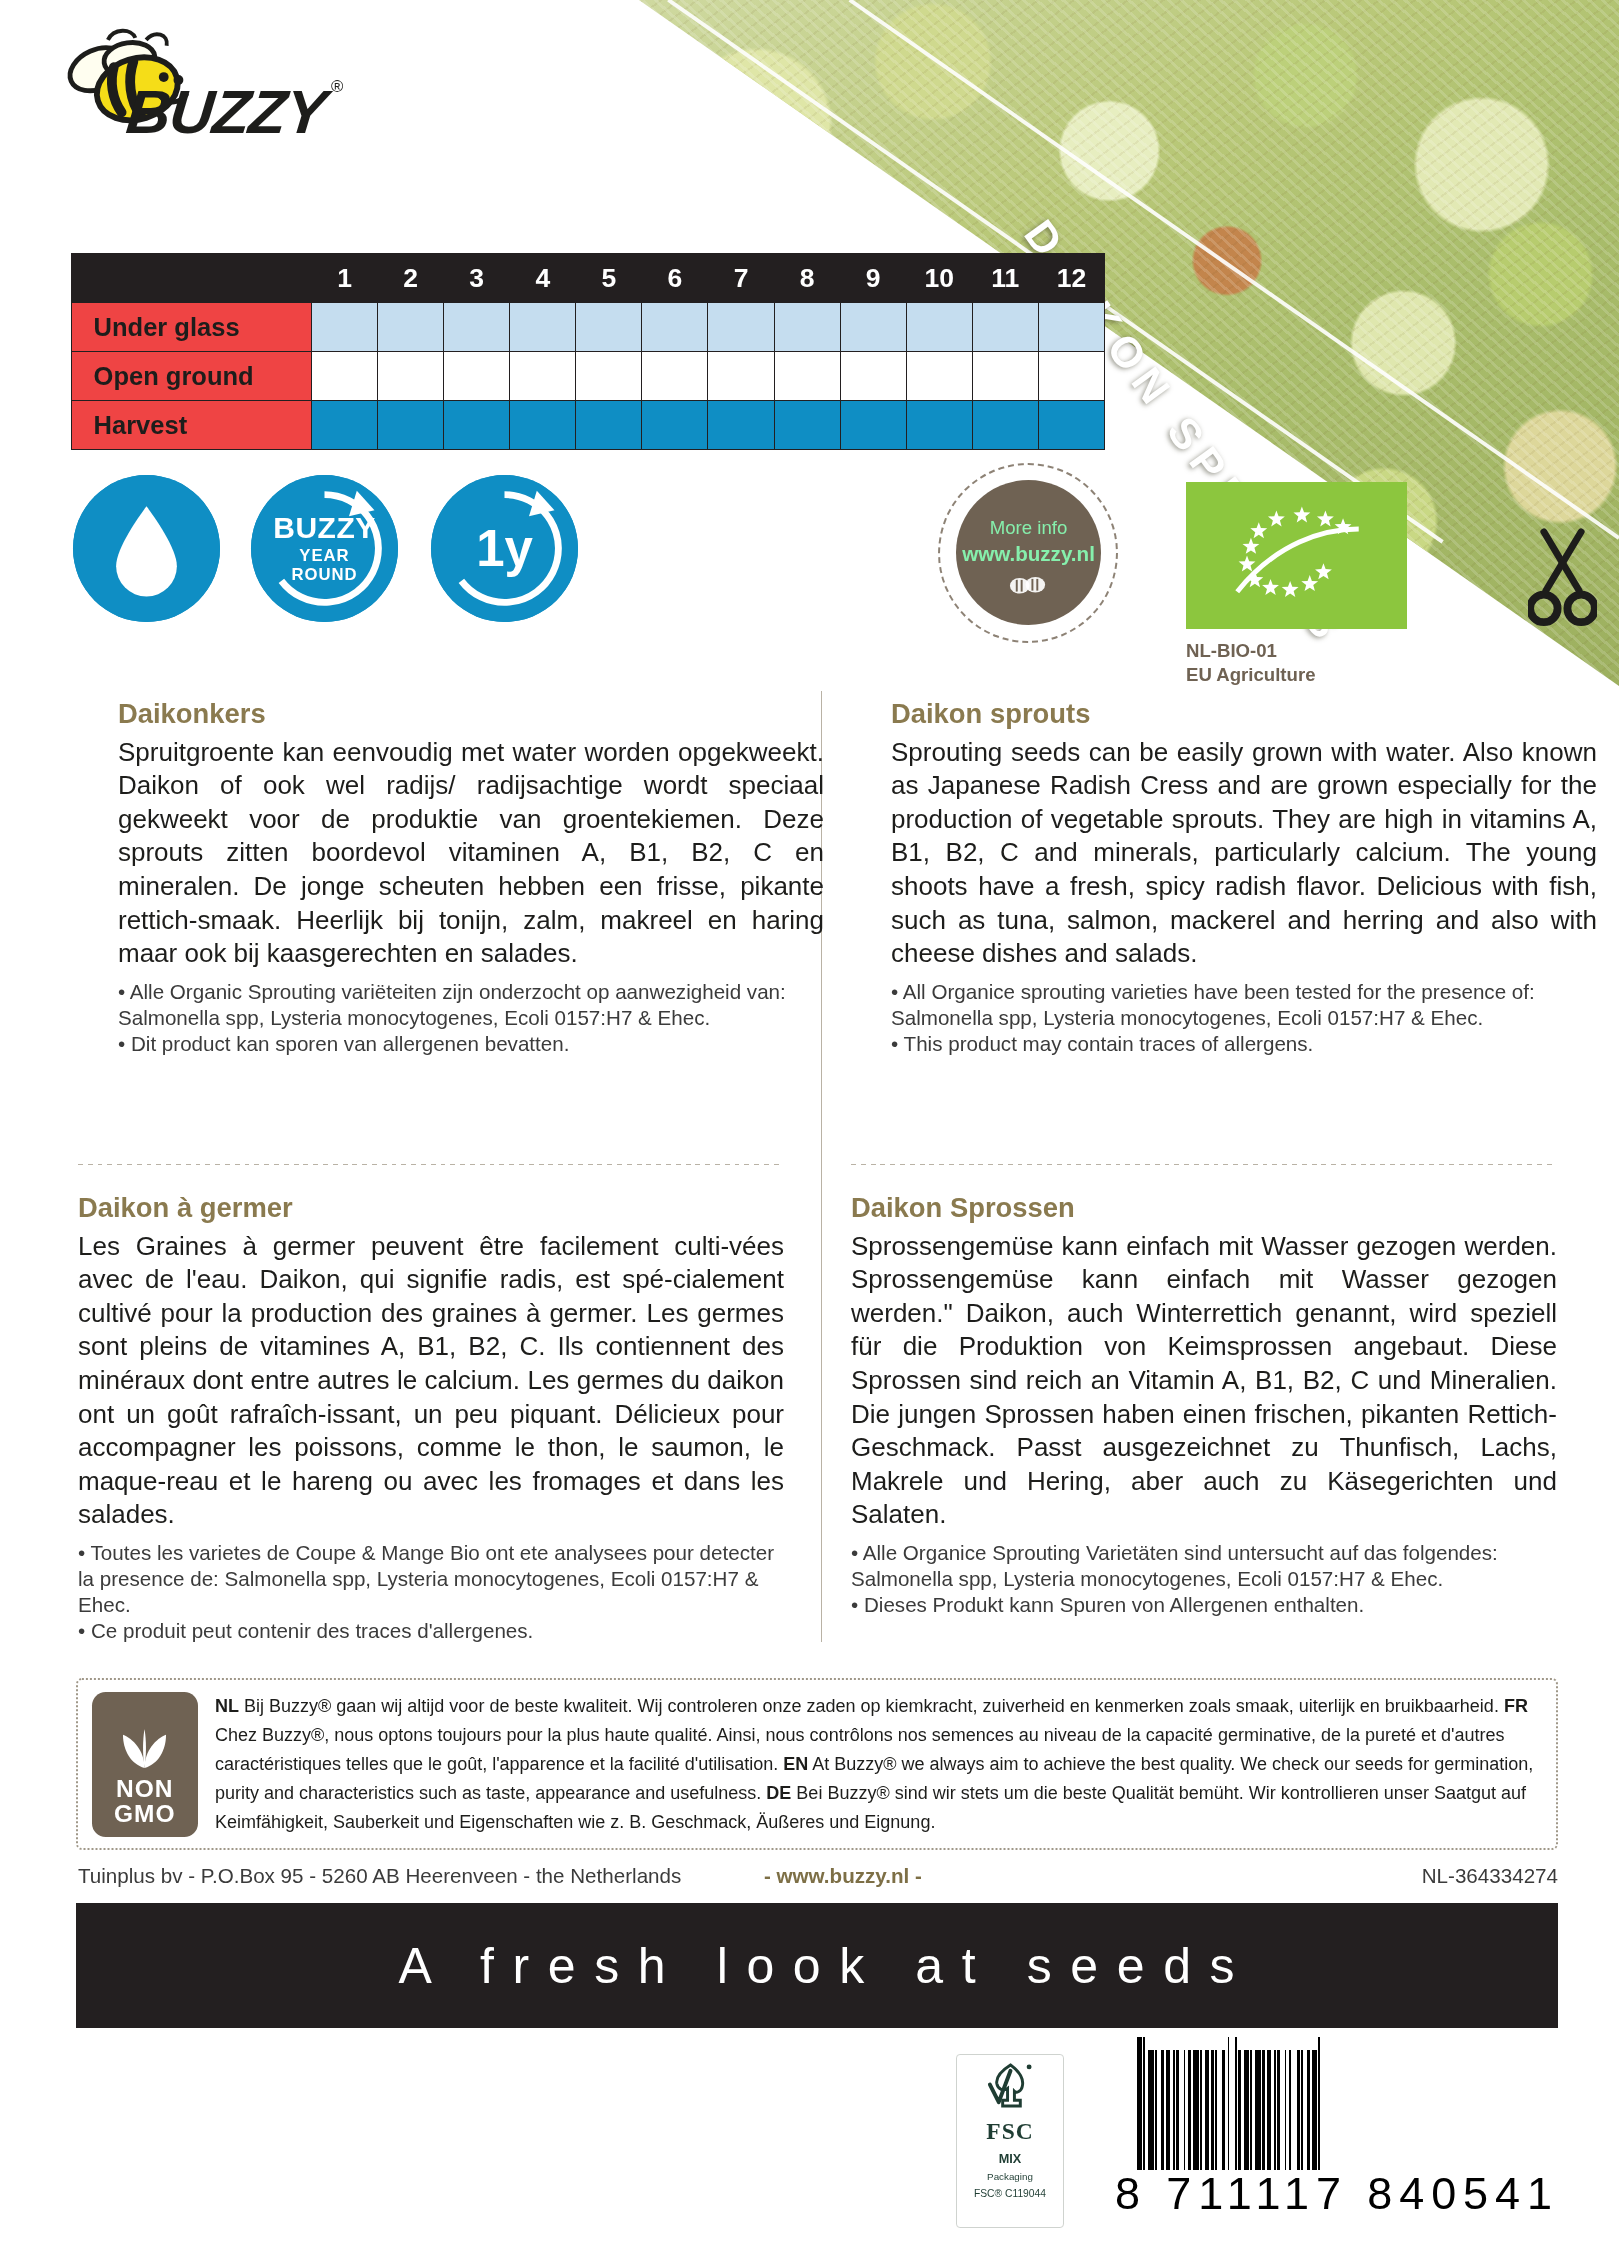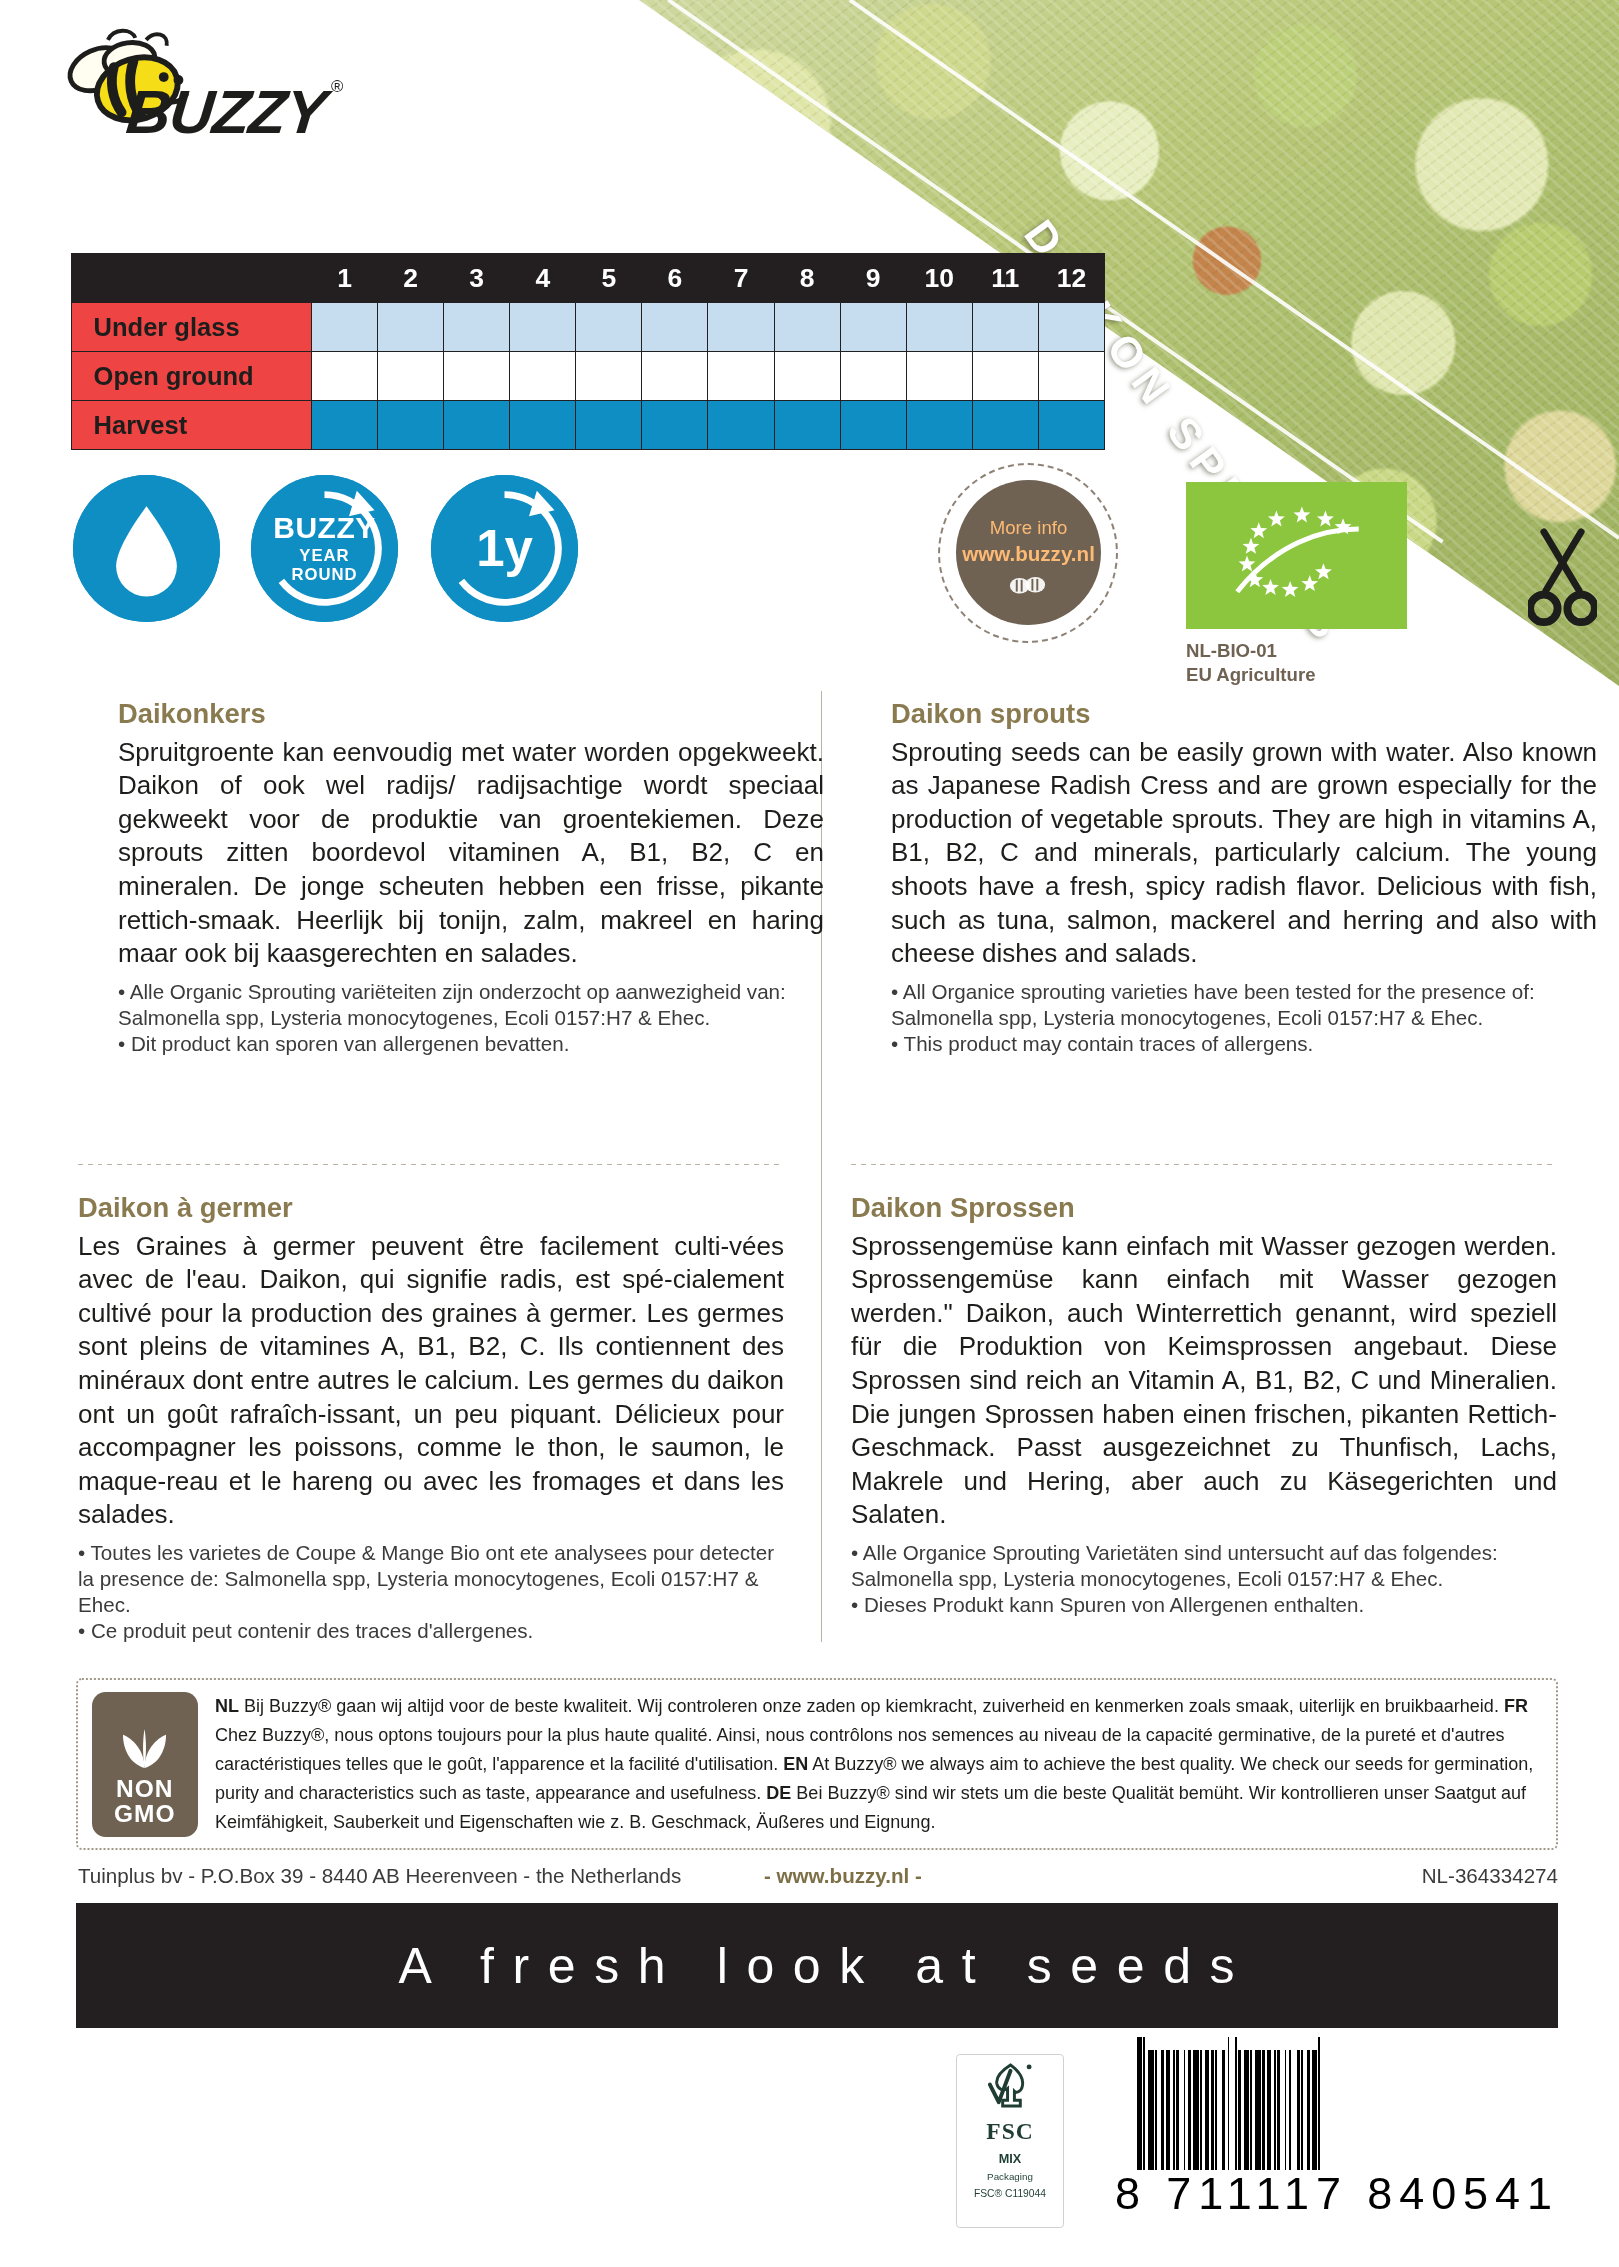--- a/index.html
+++ b/index.html
@@ -125,21 +125,21 @@
   }
   .grow-l1{ font-size:30px; font-weight:700; letter-spacing:0.5px;}
   .grow-l2{ font-size:16.7px; font-weight:700; letter-spacing:1px; margin-top:4.9px;}
   .grow-l3{ font-size:16.7px; font-weight:700; letter-spacing:1px; margin-top:2.9px;}
   .oneyr{ font-size:51px; font-weight:700; }
 
   
   .moreinfo{
     position:absolute; left:956px; top:480px;
     width:145px; height:145px; border-radius:50%;
-    background:#6f6253; color:#fdba74;
+    background:#6f6253; color:#86efac;
     display:flex; flex-direction:column; align-items:center; justify-content:center;
   }
   .moreinfo .m1{ font-size:18.6px; margin-top:9.8px;}
   .moreinfo .m2{ font-size:20.6px; font-weight:700; margin-top:2.9px;}
   .dashring{
     position:absolute; left:938px; top:463px;
     width:180px; height:180px; border-radius:50%;
     border:2.9px dashed #8d8275;
   }
 
@@ -481,21 +481,21 @@
       <b>FR</b>
       <span>Chez Buzzy®, nous optons toujours pour la plus haute qualité. Ainsi, nous contrôlons nos semences au niveau de la capacité germinative, de la pureté et d'autres caractéristiques telles que le goût, l'apparence et la facilité d'utilisation.</span>
       <b>EN</b>
       <span>At Buzzy® we always aim to achieve the best quality. We check our seeds for germination, purity and characteristics such as taste, appearance and usefulness.</span>
       <b>DE</b>
       <span>Bei Buzzy® sind wir stets um die beste Qualität bemüht. Wir kontrollieren unser Saatgut auf Keimfähigkeit, Sauberkeit und Eigenschaften wie z. B. Geschmack, Äußeres und Eignung.</span>
     </div>
   </div>
 
   <div class="addr">
-    <span class="a1">Tuinplus bv - P.O.Box 39 - 8440 AB Heerenveen - the Netherlands</span>
+    <span class="a1">Tuinplus bv - P.O.Box 95 - 5260 AB Heerenveen - the Netherlands</span>
     <span class="a2">- www.buzzy.nl -</span>
     <span class="a3">NL-364334274</span>
   </div>
 
   <div class="slogan">A fresh look at seeds</div>
 
   <div class="fsc">
     <svg width="59" height="49" viewBox="0 0 60 50">
       <path d="M30 4 C38 10, 44 18, 42 26 C41 31, 36 33, 34 31 L34 40 L40 40 L40 46 L22 46 L22 40 L27 40 L27 28 C23 31, 17 29, 16 23 C15 16, 22 9, 30 4 Z" fill="none" stroke="#1f3d33" stroke-width="3"></path>
       <path d="M9 24 L18 42 L30 10" fill="none" stroke="#1f3d33" stroke-width="4" stroke-linecap="round" stroke-linejoin="round"></path>

